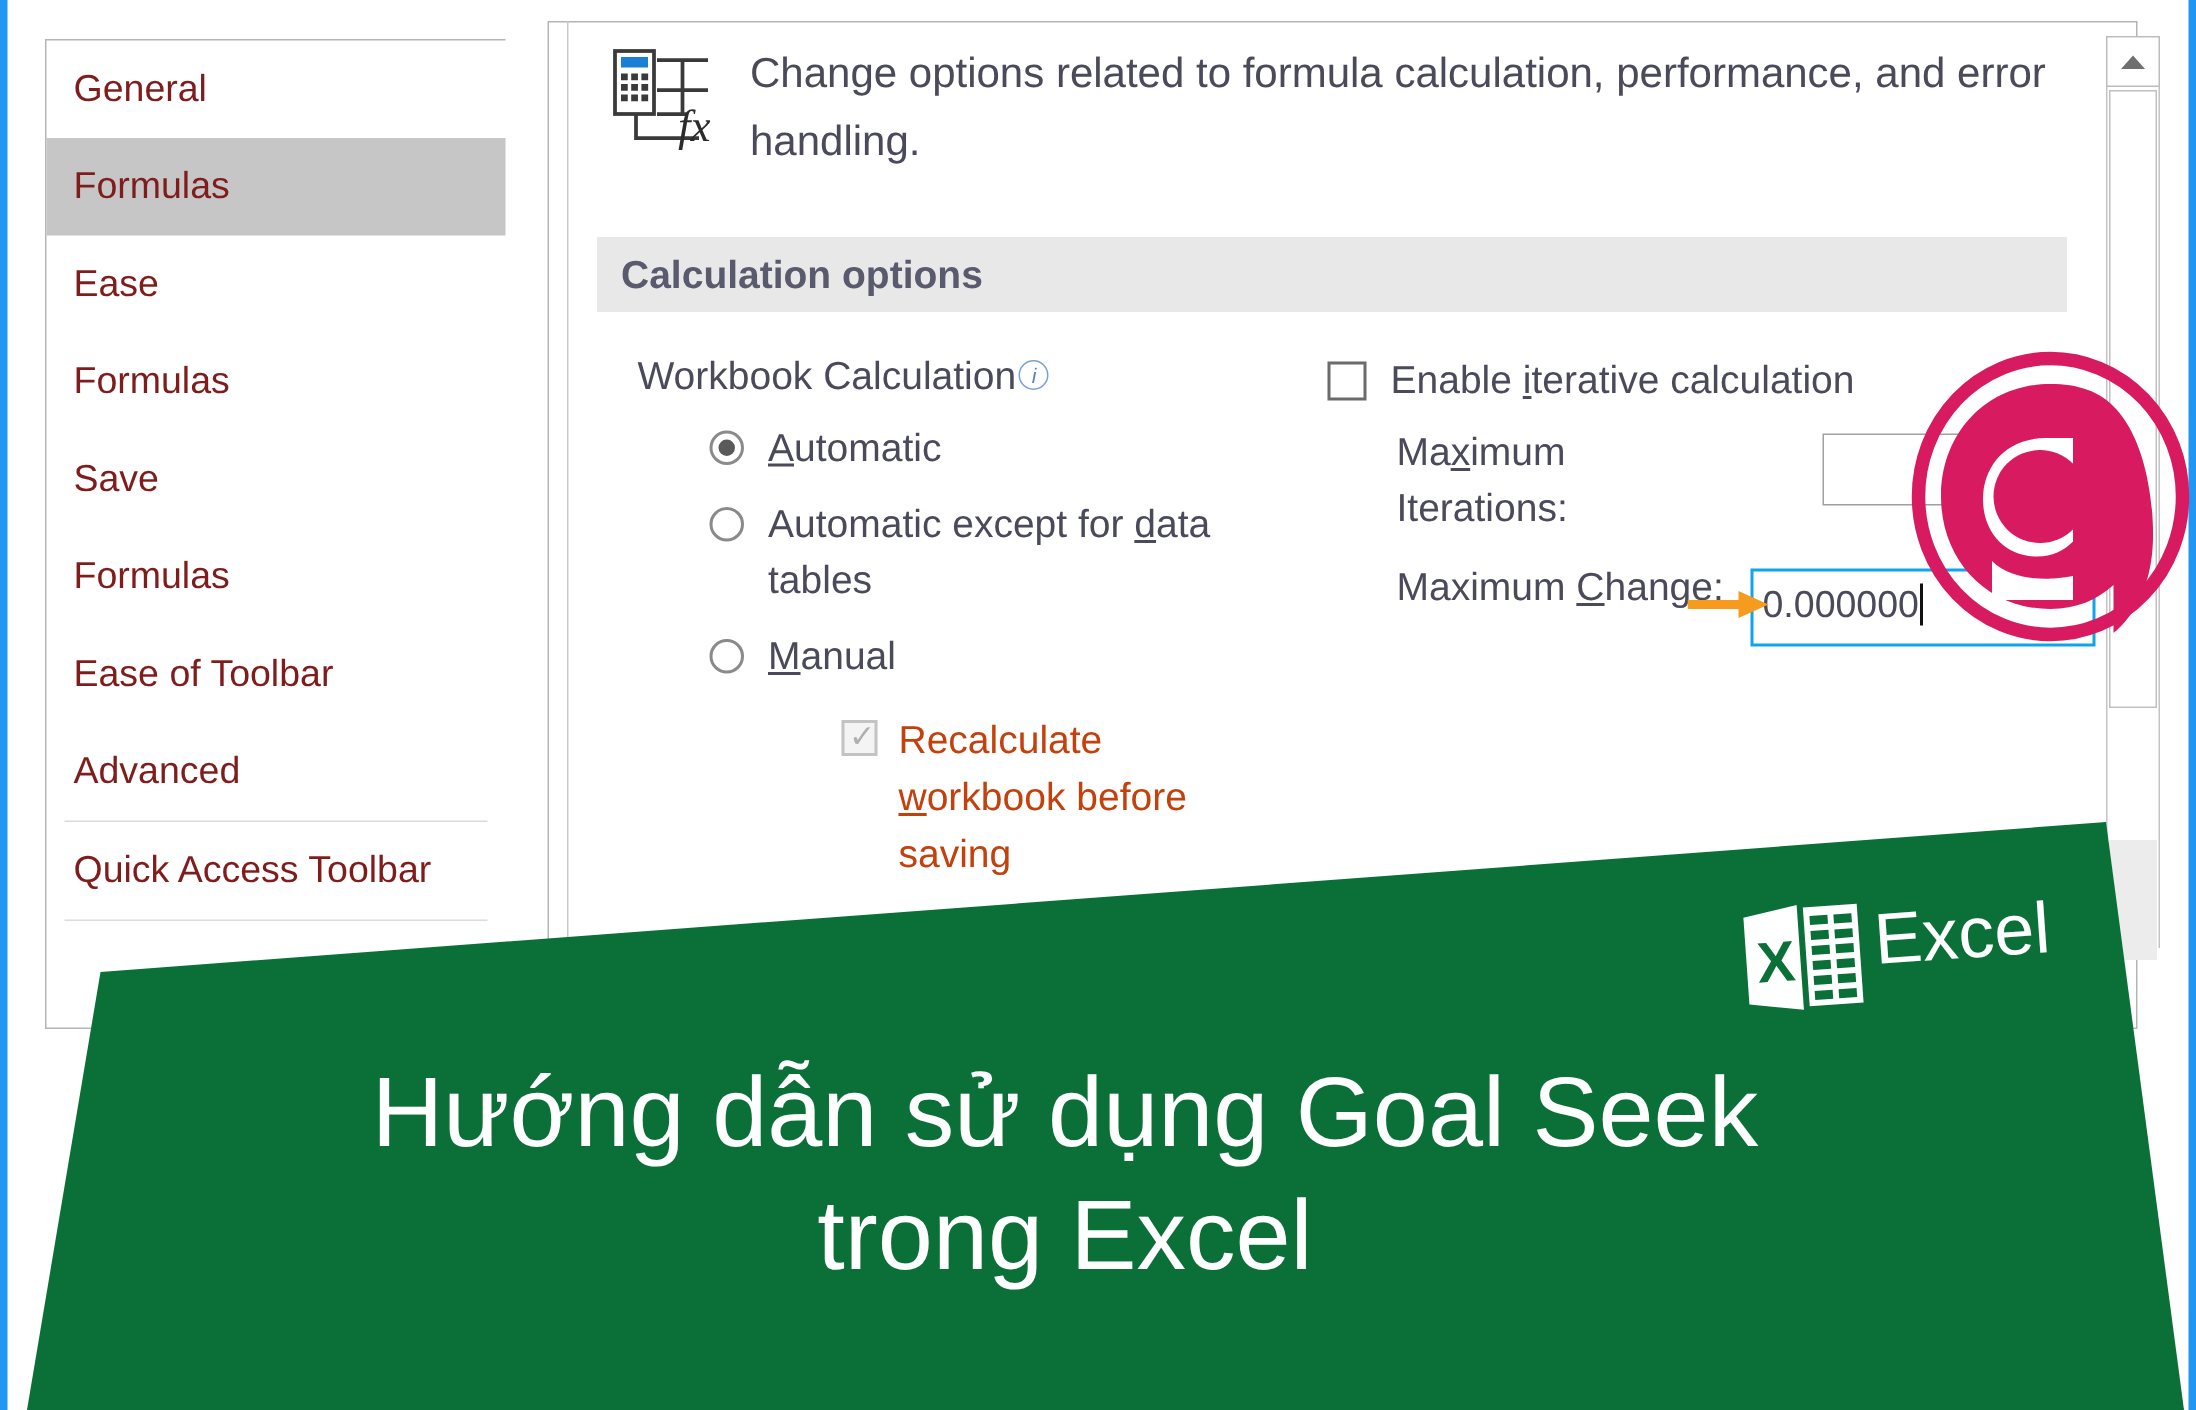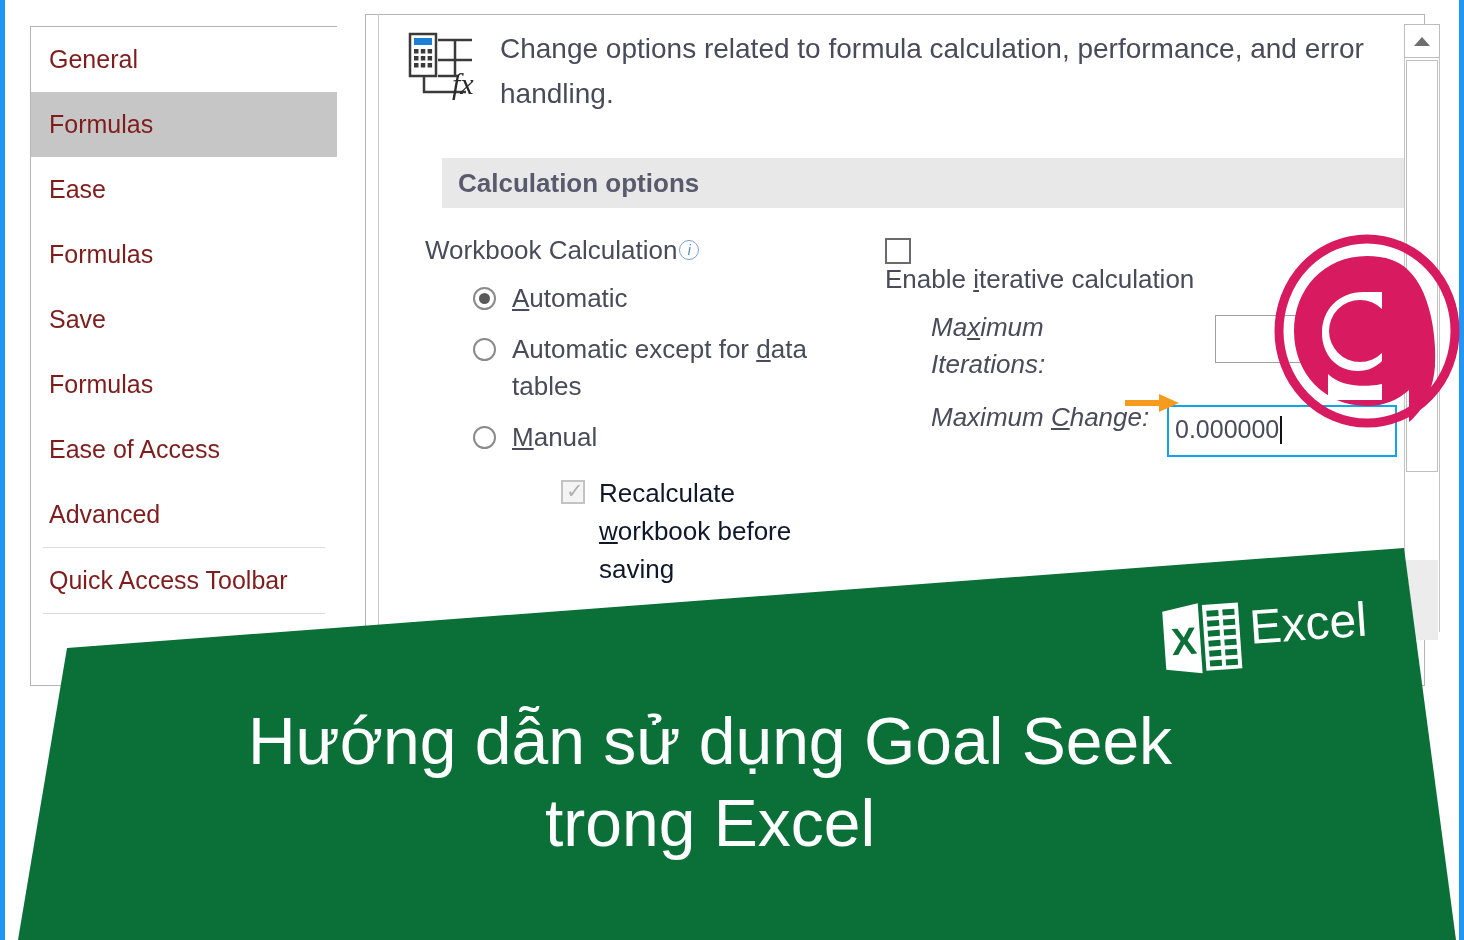--- a/index.html
+++ b/index.html
@@ -98,21 +98,20 @@
     line-height: 45px;
     color: #4a4a5a;
   }
 
   
   .band {
     position: absolute;
     left: 398px; top: 158px;
     width: 980px; height: 50px;
     background: #e8e8e8;
-    margin-left: 44px;
   }
   .band-label {
     position: absolute;
     left: 16px; top: 10px;
     font-size: 26px;
     font-weight: bold;
     color: #5a5a6e;
   }
 
   
@@ -192,33 +191,33 @@
   }
   .checkbox-dim .tick {
     position: absolute;
     left: 3px; top: -3px;
     font-size: 21px;
     color: #b0b0b0;
   }
   .check-label-dim {
     font-size: 26px;
     line-height: 38px;
-    color: #0f172a;
+    color: #c2410c;
     max-width: 250px;
   }
 
   
   .rightcol {
     position: absolute;
     left: 885px; top: 238px;
     width: 500px;
   }
   .enable-row {
     display: flex;
-    flex-direction: column;
+    align-items: center;
   }
   .checkbox {
     width: 26px; height: 26px;
     border: 2px solid #6b6b6b;
     background: #ffffff;
     margin-right: 16px;
     flex: 0 0 auto;
     box-sizing: border-box;
   }
   .enable-label {
@@ -231,21 +230,20 @@
     margin-top: 14px;
     height: 76px;
   }
   .field-label {
     position: absolute;
     left: 46px; top: 0;
     font-size: 26px;
     line-height: 37px;
     color: #4a4a5a;
     width: 230px;
-    font-style: italic;
   }
   .inputbox {
     position: absolute;
     top: 6px;
     box-sizing: border-box;
     font-size: 25px;
     color: #4a4a5a;
     background: #ffffff;
   }
   .inputbox.gray {
@@ -380,21 +378,21 @@
     <div class="sidebar-item">
       <span>Formulas</span>
     </div>
     <div class="sidebar-item">
       <span>Save</span>
     </div>
     <div class="sidebar-item">
       <span>Formulas</span>
     </div>
     <div class="sidebar-item">
-      <span>Ease of Access</span>
+      <span>Ease of Toolbar</span>
     </div>
     <div class="sidebar-item">
       <span>Advanced</span>
     </div>
     <div class="sidebar-sep"></div>
     <div class="sidebar-item">
       <span>Quick Access Toolbar</span>
     </div>
     <div class="sidebar-sep"></div>
   </div>

